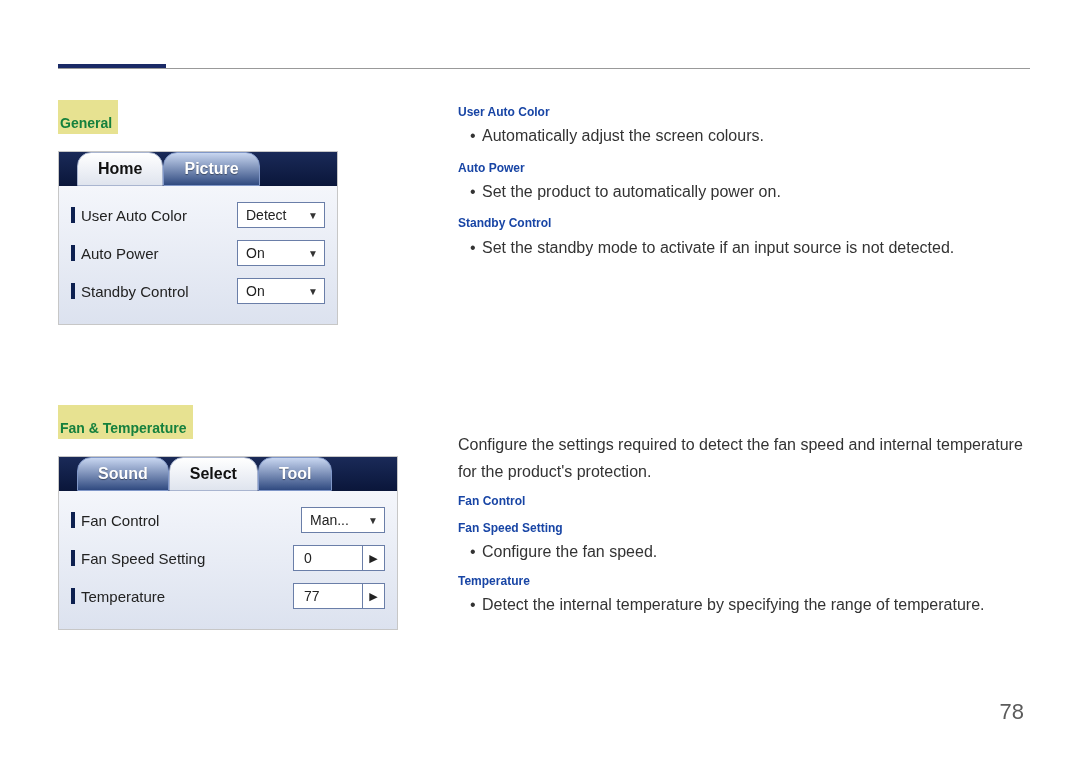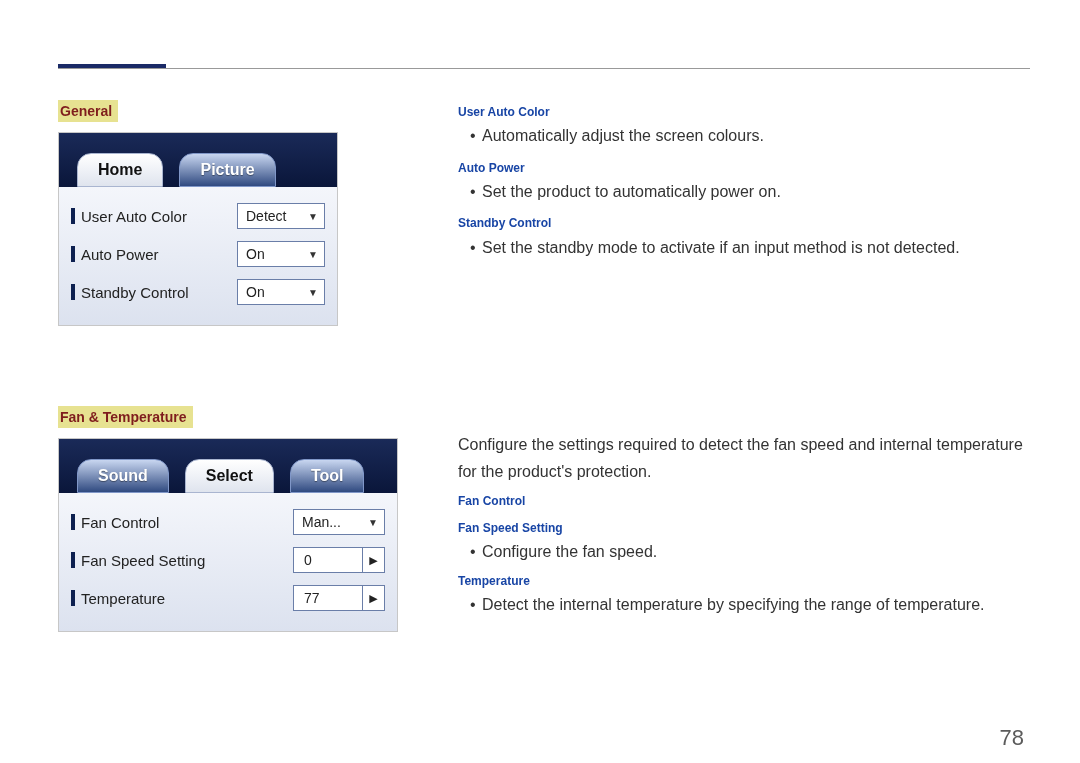--- a/index.html
+++ b/index.html
@@ -34,43 +34,42 @@
     right: 50px;
     display: flex;
     gap: 60px;
   }
   .left-col { width: 340px; }
   .right-col { flex: 1; font-size: 12px; color: #333; line-height: 1.7; }
 
   .section-head {
     display: inline-block;
     background: #e7e291;
-    color: #7f1d1d;
+    color: #15803d;
     font-weight: 700;
     font-size: 14px;
-    padding: 3px 6px 3px 2px;
-    margin-bottom: 10px;
+    padding: 15px 6px 3px 2px;
+    margin-bottom: 17px;
   }
 
   
   .ss {
     width: 280px;
     border: 1px solid #c7c7c7;
     font-family: Arial, sans-serif;
     margin-bottom: 40px;
     position: relative;
   }
   .ss.wide { width: 340px; }
   .ss-tabs {
     display: flex;
     background: linear-gradient(#1a2a58, #0a163a);
-    height: 54px;
+    height: 34px;
     align-items: flex-end;
     padding-left: 18px;
-    gap: 16px;
   }
   .tab {
     height: 34px;
     padding: 0 20px;
     border-radius: 14px 14px 0 0;
     background: linear-gradient(#c8d6f0, #304a80);
     color: #fff;
     font-weight: 700;
     font-size: 16px;
     display: flex; align-items: center;
@@ -102,21 +101,21 @@
     width: 4px; height: 16px; background: #0d2050; display: inline-block;
   }
   .ss-dd {
     width: 88px; height: 26px;
     background: #fff;
     border: 1px solid #6a7ea8;
     display: flex; align-items: center; justify-content: space-between;
     padding: 0 6px 0 8px;
     font-size: 14px;
   }
-  .ss-dd.wide2 { width: 92px; }
+  .ss-dd.wide2 { width: 84px; }
   .dd-arrow { font-size: 10px; color: #333; }
   .ss-step {
     width: 92px; height: 26px;
     background: #fff;
     border: 1px solid #6a7ea8;
     display: flex; align-items: center;
   }
   .ss-step .val {
     flex: 1; padding-left: 10px; font-size: 14px;
   }
@@ -139,21 +138,21 @@
   }
   .rh-note {
     padding-left: 30px; font-size: 11px; color: #8a8a8a; margin-top: 2px;
     position: relative;
   }
   .rh-note::before {
     content: "―"; position: absolute; left: 12px; top: -2px; color: #8a8a8a; letter-spacing: -2px;
   }
   .rh-note b { font-weight: 700; }
   .page-number {
-    position: absolute; right: 56px; bottom: 12px;
+    position: absolute; right: 56px; bottom: 38px;
     font-size: 22px; color: #5b5b5b; margin-top: 24px;
   }
 </style>
 </head>
 <body>
 
 <div class="top-rule-thick"></div>
 <div class="top-rule"></div>
 
 <div class="page-body">
@@ -246,21 +245,21 @@
   </div>
 
   <div class="right-col">
     <div class="rh-head">User Auto Color</div>
     <div class="rh-bullet">Automatically adjust the screen colours.</div>
 
     <div class="rh-head" style="margin-top:8px">Auto Power</div>
     <div class="rh-bullet">Set the product to automatically power on.</div>
 
     <div class="rh-head" style="margin-top:8px">Standby Control</div>
-    <div class="rh-bullet">Set the standby mode to activate if an input method is not detected.</div>
+    <div class="rh-bullet">Set the standby mode to activate if an input source is not detected.</div>
 
     <div style="height:170px"></div>
 
     <div style="font-size:16px">Configure the settings required to detect the fan speed and internal temperature for the product's protection.</div>
 
     <div class="rh-head" style="margin-top:6px">Fan Control</div>
 
     <div class="rh-head" style="margin-top:6px">Fan Speed Setting</div>
     <div class="rh-bullet">Configure the fan speed.</div>
 

